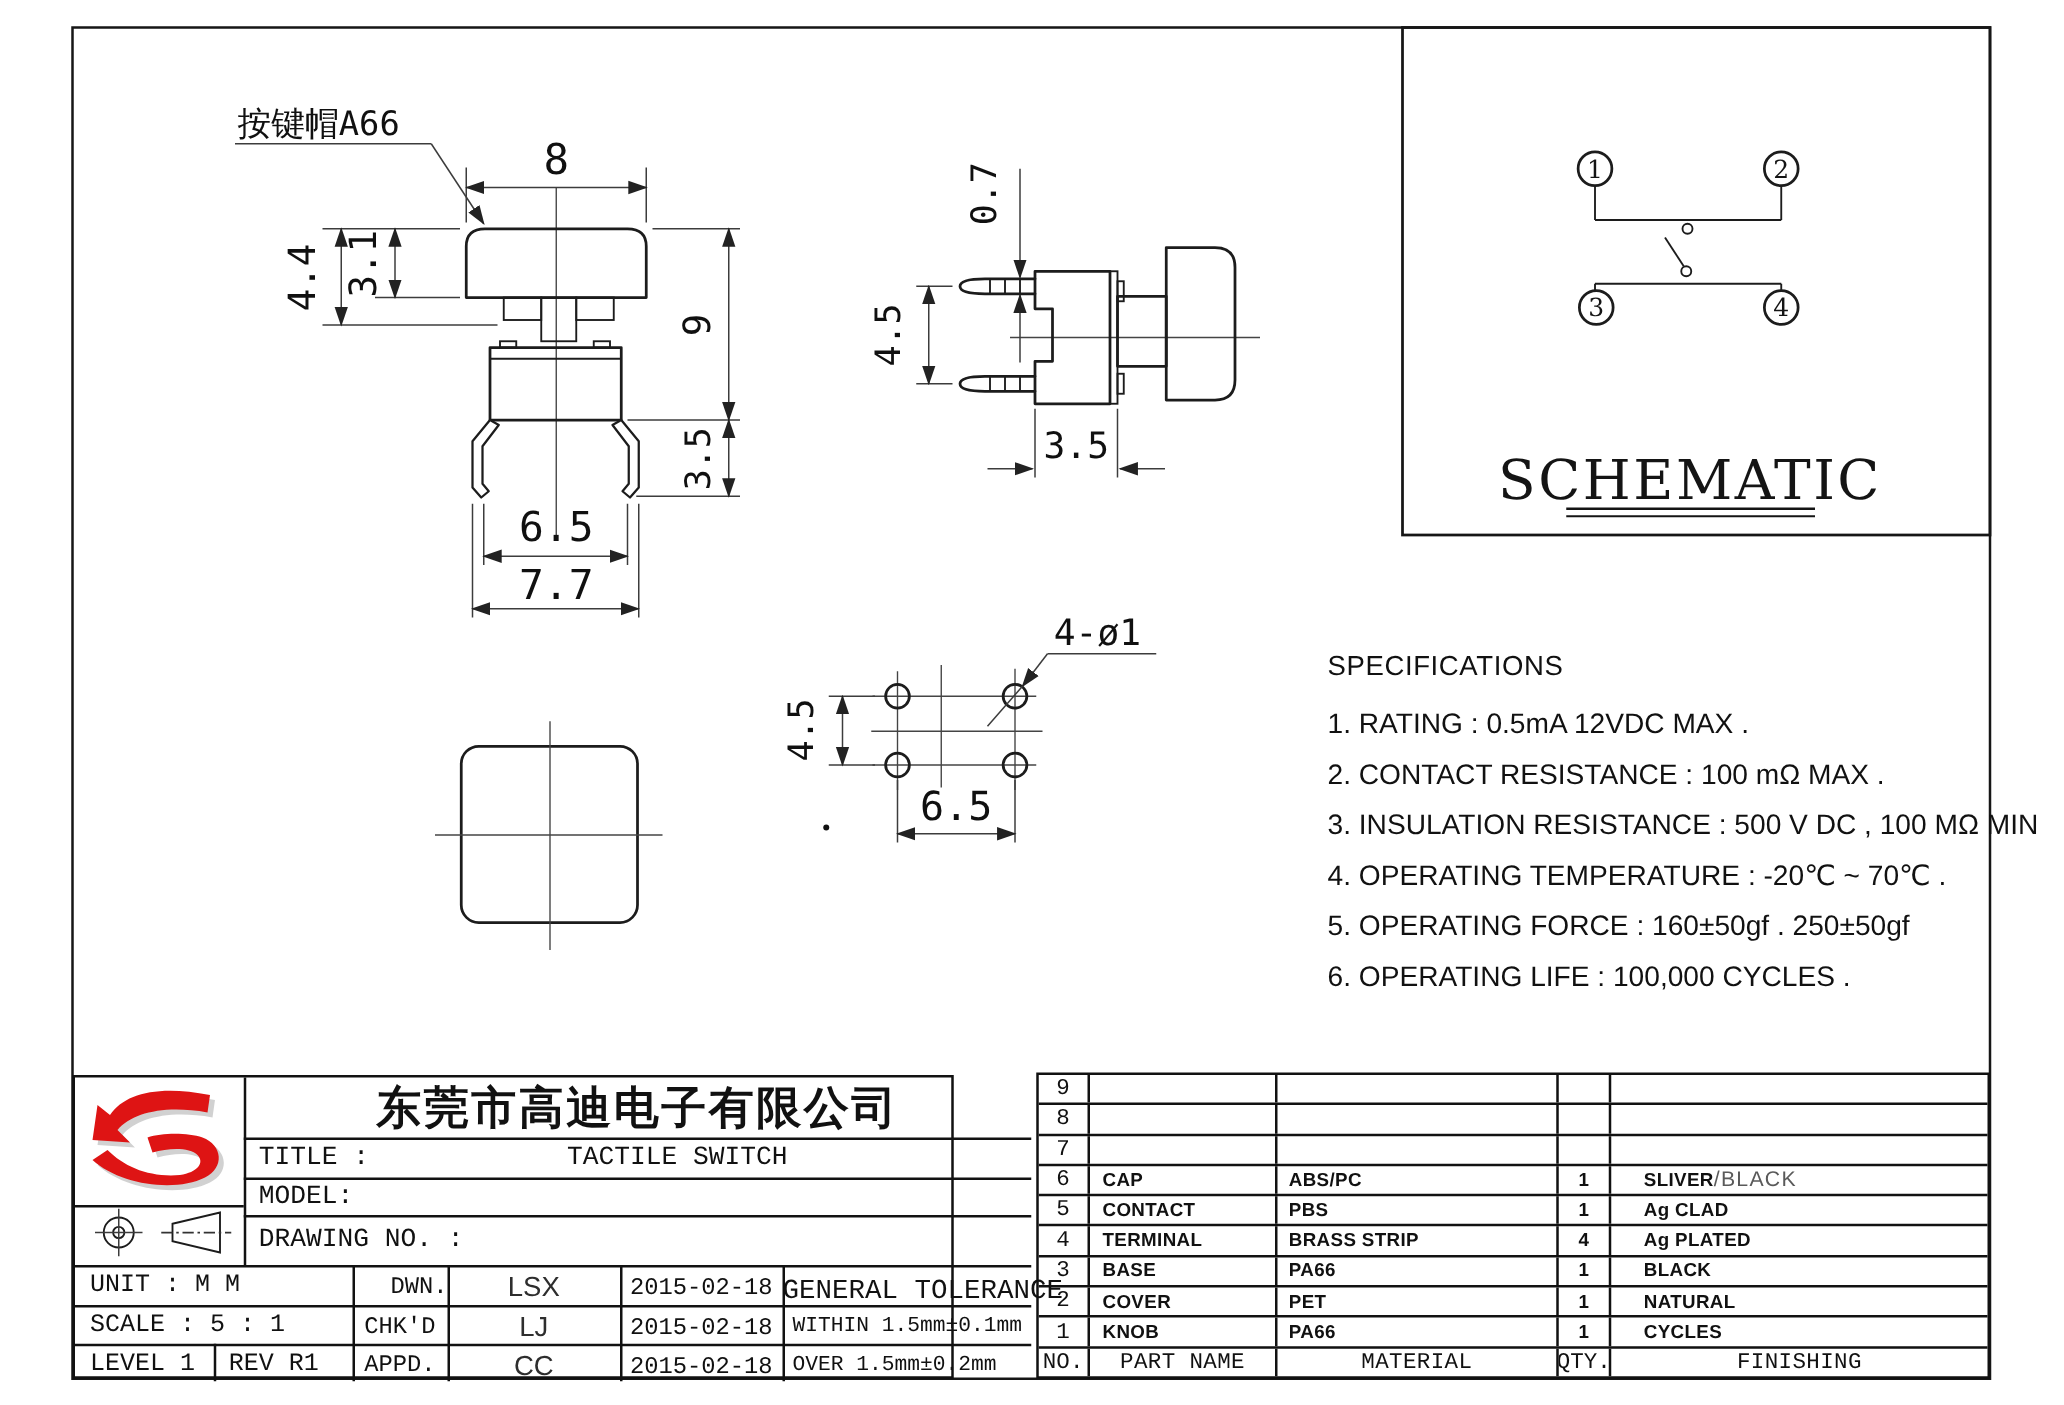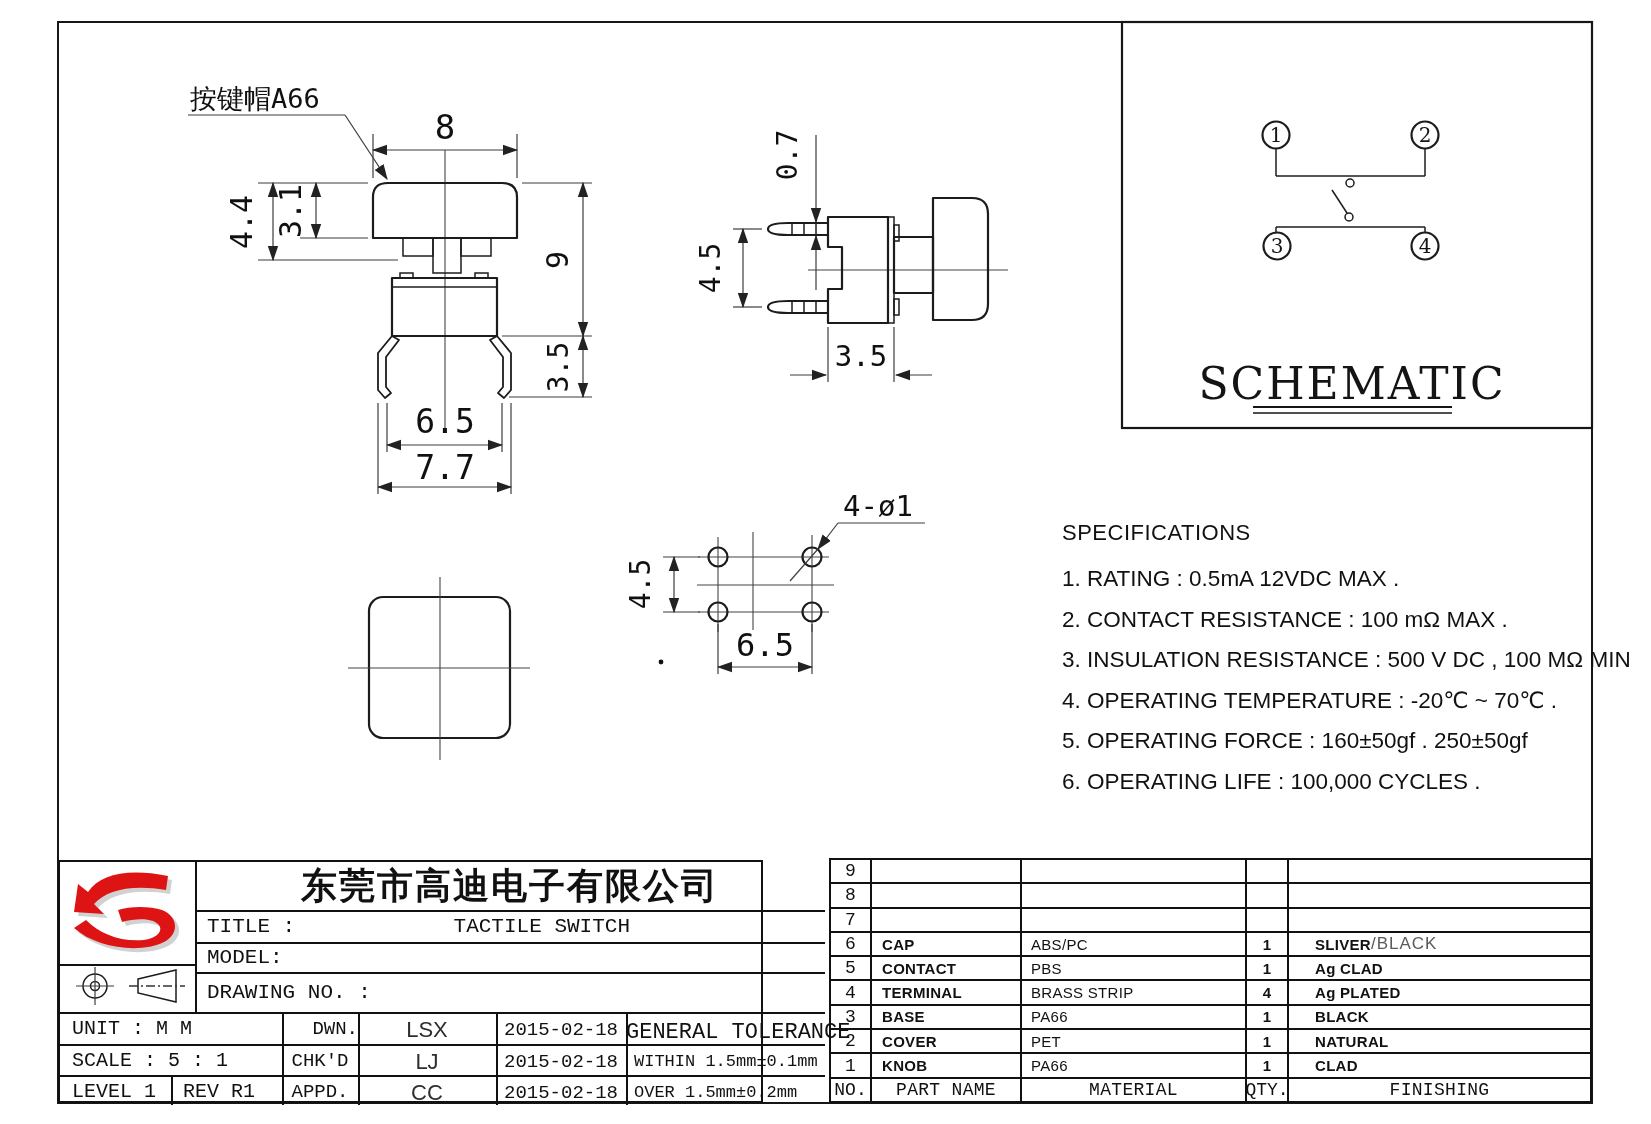--- a/index.html
+++ b/index.html
@@ -29,21 +29,21 @@
   .cellTxt { position:absolute; font-family:"Liberation Mono","DejaVu Sans Mono",monospace; font-size:21px; white-space:nowrap; }
   .init { font-family:"Liberation Sans",sans-serif; font-size:22px; color:#2e2e2e; }
   
   .ptable { position:absolute; left:829px; top:858px; width:763px; height:245px; border:2px solid #111; display:flex; flex-direction:column; }
   .prow { display:flex; flex:1 1 0; border-top:2px solid #111; }
   .prow:first-child { border-top:none; }
   .pc { border-left:2px solid #111; display:flex; align-items:center; overflow:hidden; white-space:nowrap; }
   .pc:first-child { border-left:none; }
   .c-no  { width:39px;  justify-content:center; font-family:"Liberation Mono",monospace; font-size:18px; }
   .c-pn  { width:150px; padding-left:10px; font-weight:700; font-size:15px; letter-spacing:.3px; }
-  .c-mat { width:225px; padding-left:9px;  font-weight:400; font-size:15px; letter-spacing:.3px; }
+  .c-mat { width:225px; padding-left:9px;  font-weight:700; font-size:15px; letter-spacing:.3px; }
   .c-qty { width:42px;  justify-content:center; font-weight:700; font-size:15px; }
   .c-fin { flex:1; padding-left:26px; font-weight:700; font-size:15px; letter-spacing:.3px; }
   .hdr .pc { font-family:"Liberation Mono",monospace; font-weight:400 !important; font-size:18px; justify-content:center; padding-left:0 !important; }
   .fin2 { font-weight:400; color:#5a5a5a; font-size:17px; letter-spacing:1px; }
 </style>
 </head>
 <body>
 
 <div class="frame"></div>
 
@@ -345,21 +345,21 @@
         <span>NATURAL</span>
         <span class="fin2"></span>
       </div>
   </div>
   <div class="prow">
     <div class="pc c-no">1</div>
     <div class="pc c-pn">KNOB</div>
     <div class="pc c-mat">PA66</div>
     <div class="pc c-qty">1</div>
     <div class="pc c-fin">
-        <span>CLAD</span>
+        <span>CYCLES</span>
         <span class="fin2"></span>
       </div>
   </div>
   <div class="prow hdr">
     <div class="pc c-no">NO.</div>
     <div class="pc c-pn">PART  NAME</div>
     <div class="pc c-mat">MATERIAL</div>
     <div class="pc c-qty">QTY.</div>
     <div class="pc c-fin">FINISHING</div>
   </div>

